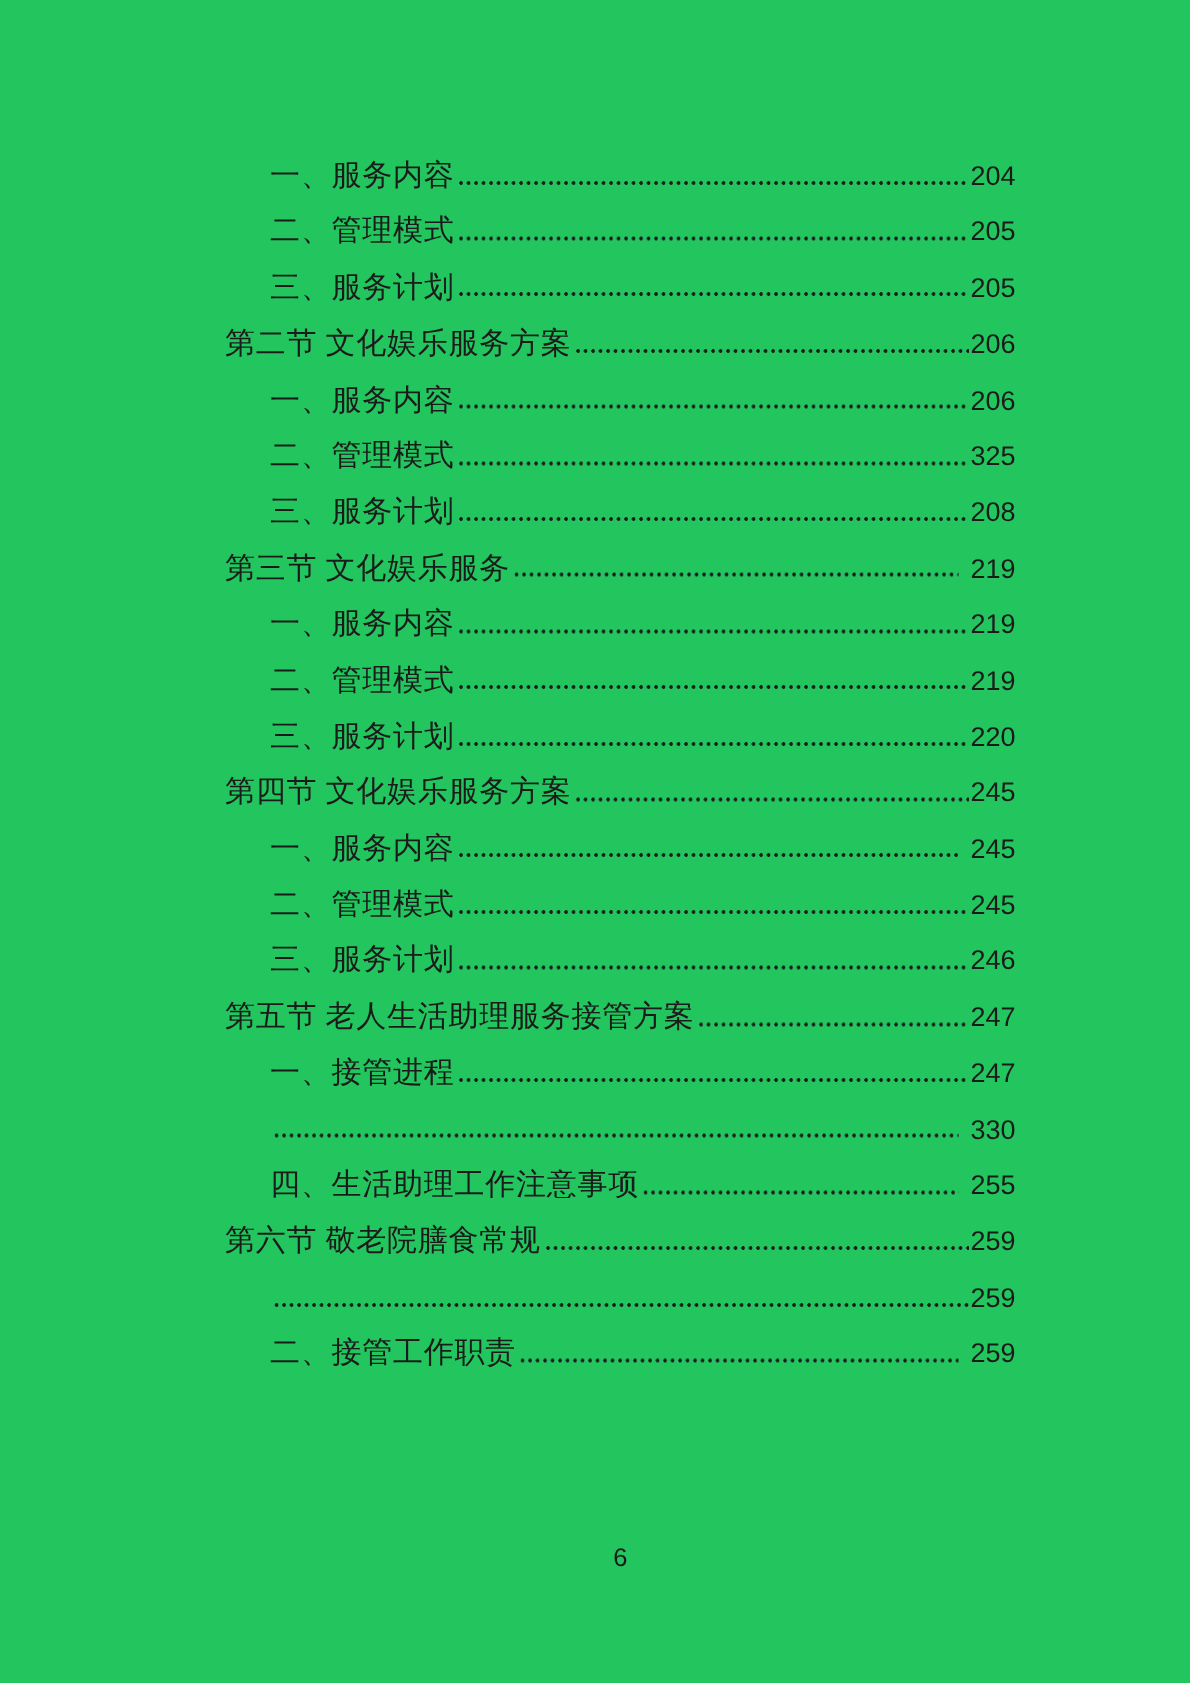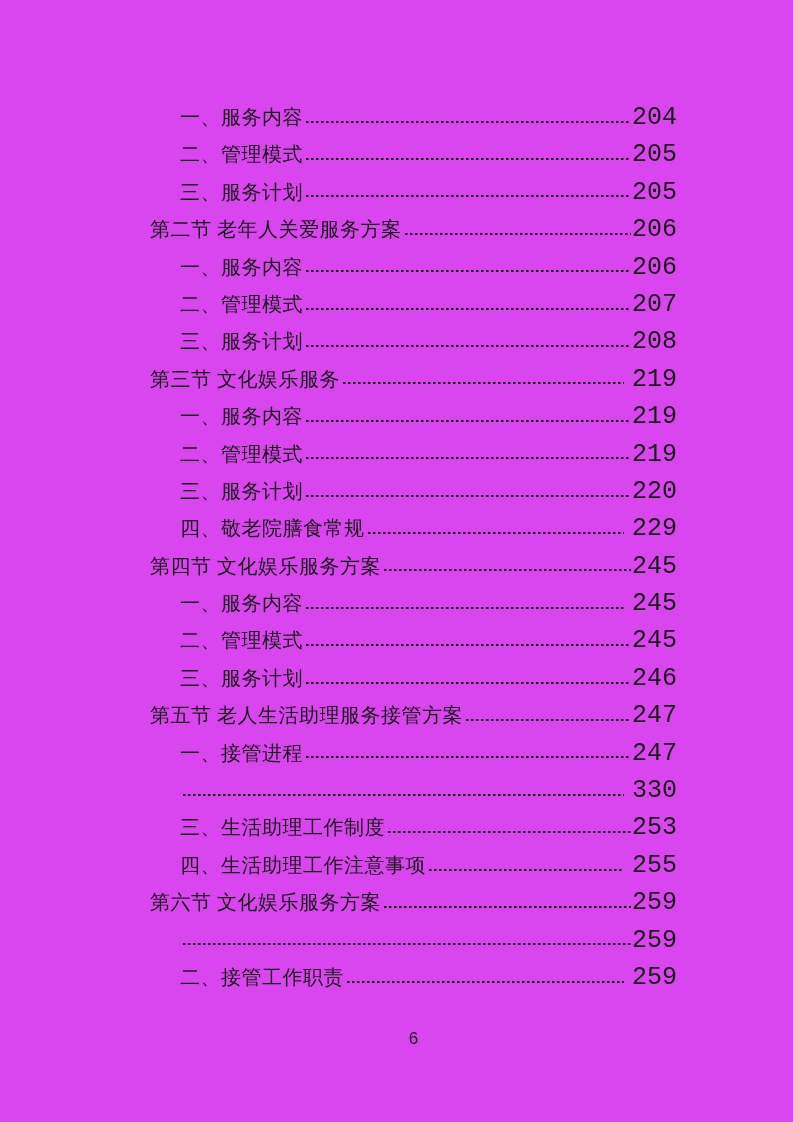--- a/index.html
+++ b/index.html
@@ -11,21 +11,21 @@
     height: 1122px;
     background: #ffffff;
     position: relative;
     overflow: hidden;
     font-family: "Liberation Serif", "DejaVu Serif", serif;
     color: #1b1b1b;
   }
   .doc-page {
     position: absolute;
     inset: 0;
-    background: #d946ef;
+    background: #22c55e;
     padding-left: 16px;
   }
   .toc {
     position: absolute;
     top: 99px;
     left: 150px;
     right: 116px;
   }
   .toc-row {
     display: flex;
@@ -47,22 +47,22 @@
     height: 4px;
     position: relative;
     top: 4px;
     margin: 0 1px 0 3px;
     background-image: radial-gradient(circle at 1.4px 2px, #1b1b1b 1.05px, transparent 1.4px);
     background-size: 5px 4px;
     background-repeat: repeat-x;
     background-position: left center;
   }
   .num {
-    font-family: Liberation Mono, monospace;
-    font-size: 25px;
+    font-family: Liberation Sans, sans-serif;
+    font-size: 18px;
     white-space: nowrap;
   }
   .gap .num {
     margin-left: 7px;
   }
   .footer {
     position: absolute;
     top: 1029px;
     left: 150px;
     right: 116px;
@@ -88,33 +88,33 @@
         <span class="lbl">二、管理模式</span>
         <span class="leader"></span>
         <span class="num">205</span>
       </div>
       <div class="toc-row lvl2">
         <span class="lbl">三、服务计划</span>
         <span class="leader"></span>
         <span class="num">205</span>
       </div>
       <div class="toc-row lvl1">
-        <span class="lbl">第二节 老年人关爱服务方案</span>
+        <span class="lbl">第二节 文化娱乐服务方案</span>
         <span class="leader"></span>
         <span class="num">206</span>
       </div>
       <div class="toc-row lvl2">
         <span class="lbl">一、服务内容</span>
         <span class="leader"></span>
         <span class="num">206</span>
       </div>
       <div class="toc-row lvl2">
         <span class="lbl">二、管理模式</span>
         <span class="leader"></span>
-        <span class="num">207</span>
+        <span class="num">325</span>
       </div>
       <div class="toc-row lvl2">
         <span class="lbl">三、服务计划</span>
         <span class="leader"></span>
         <span class="num">208</span>
       </div>
       <div class="toc-row lvl1 gap">
         <span class="lbl">第三节 文化娱乐服务</span>
         <span class="leader"></span>
         <span class="num">219</span>
@@ -126,25 +126,20 @@
       </div>
       <div class="toc-row lvl2">
         <span class="lbl">二、管理模式</span>
         <span class="leader"></span>
         <span class="num">219</span>
       </div>
       <div class="toc-row lvl2">
         <span class="lbl">三、服务计划</span>
         <span class="leader"></span>
         <span class="num">220</span>
-      </div>
-      <div class="toc-row lvl2 gap">
-        <span class="lbl">四、敬老院膳食常规</span>
-        <span class="leader"></span>
-        <span class="num">229</span>
       </div>
       <div class="toc-row lvl1">
         <span class="lbl">第四节 文化娱乐服务方案</span>
         <span class="leader"></span>
         <span class="num">245</span>
       </div>
       <div class="toc-row lvl2 gap">
         <span class="lbl">一、服务内容</span>
         <span class="leader"></span>
         <span class="num">245</span>
@@ -166,32 +161,27 @@
       </div>
       <div class="toc-row lvl2">
         <span class="lbl">一、接管进程</span>
         <span class="leader"></span>
         <span class="num">247</span>
       </div>
       <div class="toc-row lvl2 gap">
         <span class="leader"></span>
         <span class="num">330</span>
       </div>
-      <div class="toc-row lvl2">
-        <span class="lbl">三、生活助理工作制度</span>
-        <span class="leader"></span>
-        <span class="num">253</span>
-      </div>
       <div class="toc-row lvl2 gap">
         <span class="lbl">四、生活助理工作注意事项</span>
         <span class="leader"></span>
         <span class="num">255</span>
       </div>
       <div class="toc-row lvl1">
-        <span class="lbl">第六节 文化娱乐服务方案</span>
+        <span class="lbl">第六节 敬老院膳食常规</span>
         <span class="leader"></span>
         <span class="num">259</span>
       </div>
       <div class="toc-row lvl2">
         <span class="leader"></span>
         <span class="num">259</span>
       </div>
       <div class="toc-row lvl2 gap">
         <span class="lbl">二、接管工作职责</span>
         <span class="leader"></span>

